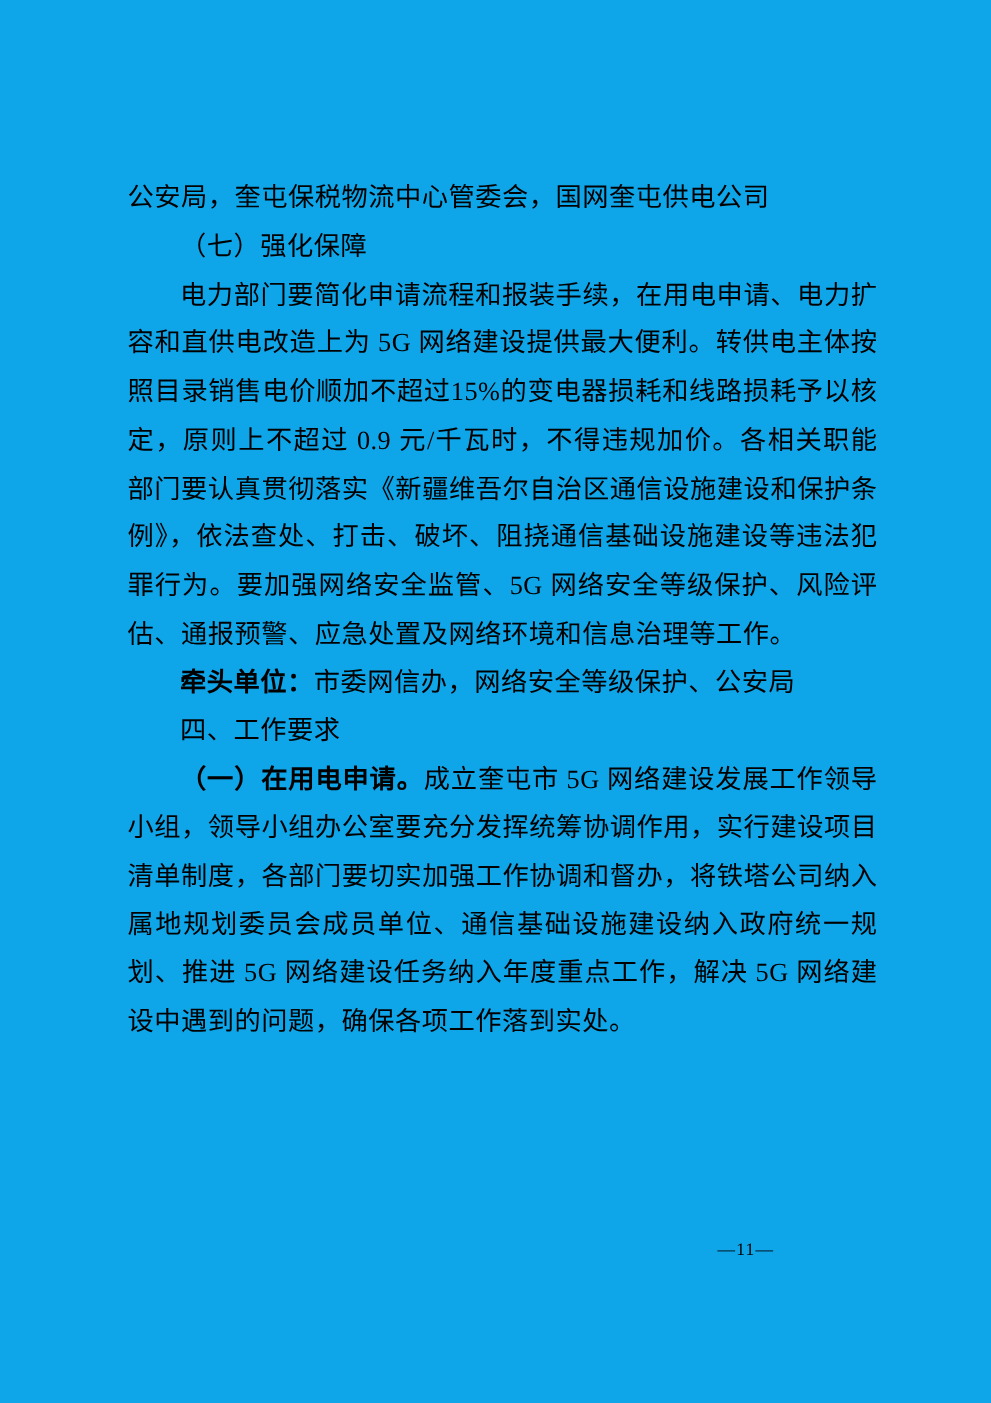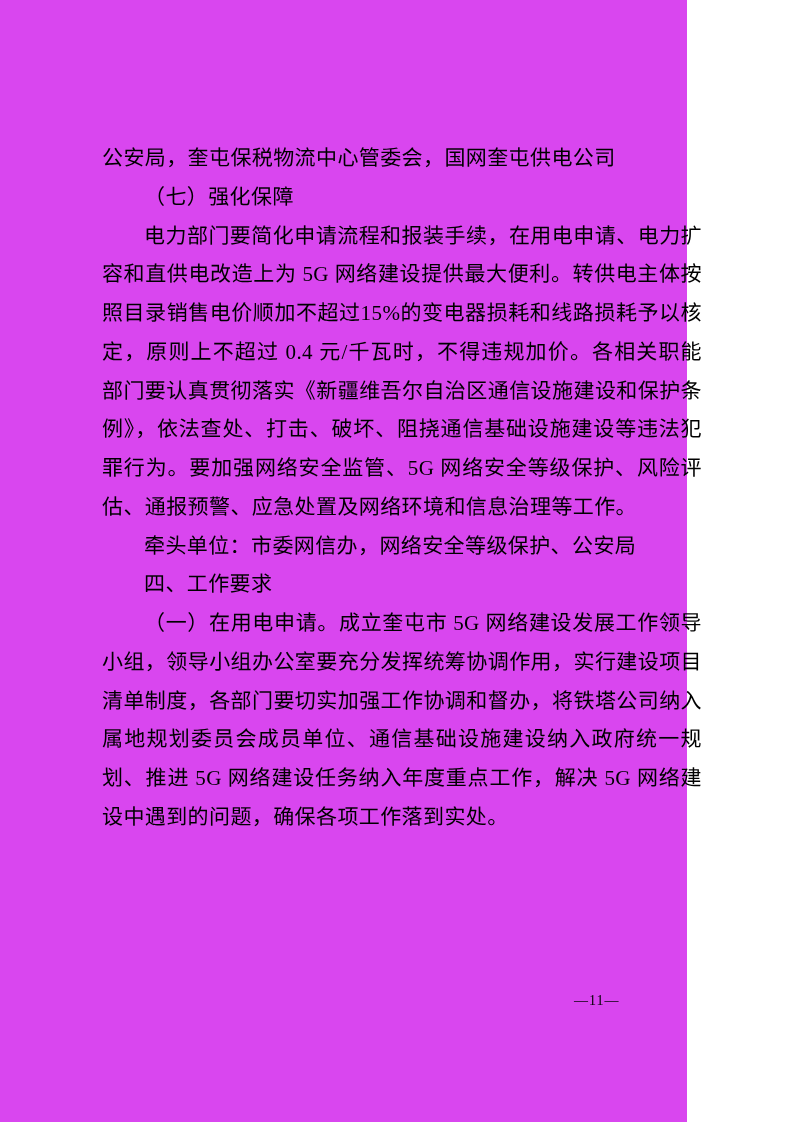--- a/index.html
+++ b/index.html
@@ -11,44 +11,44 @@
     height: 1122px;
     background: #ffffff;
     position: relative;
     font-family: "Liberation Serif", "DejaVu Serif", serif;
     color: #000000;
     overflow: hidden;
   }
   .page {
     position: absolute;
     left: 0; top: 0;
-    width: 687px;
+    width: 793px;
     height: 1122px;
-    background: #d946ef;
+    background: #0ea5e9;
   }
   .content {
     position: absolute;
     left: 102px;
     top: 139px;
     width: 600px;
   }
   .content p {
     margin: 0;
     padding: 0;
     font-size: 21px;
     line-height: 38.75px;
     letter-spacing: 0.4px;
     text-align: justify;
     word-break: break-all;
   }
   .indent {
     text-indent: 2em;
   }
   .bold {
-    font-weight: normal;
+    font-weight: bold;
   }
   .heading {
     font-weight: normal;
     text-align: left;
   }
   .kaiti {
     
     font-weight: normal;
     text-align: left;
   }
@@ -66,21 +66,21 @@
 <body>
 
 <div class="page">
 
   <div class="content">
 
     <p>公安局，奎屯保税物流中心管委会，国网奎屯供电公司</p>
 
     <p class="indent kaiti">（七）强化保障</p>
 
-    <p class="indent">电力部门要简化申请流程和报装手续，在用电申请、电力扩容和直供电改造上为 5G 网络建设提供最大便利。转供电主体按照目录销售电价顺加不超过15%的变电器损耗和线路损耗予以核定，原则上不超过 0.4 元/千瓦时，不得违规加价。各相关职能部门要认真贯彻落实《新疆维吾尔自治区通信设施建设和保护条例》，依法查处、打击、破坏、阻挠通信基础设施建设等违法犯罪行为。要加强网络安全监管、5G 网络安全等级保护、风险评估、通报预警、应急处置及网络环境和信息治理等工作。</p>
+    <p class="indent">电力部门要简化申请流程和报装手续，在用电申请、电力扩容和直供电改造上为 5G 网络建设提供最大便利。转供电主体按照目录销售电价顺加不超过15%的变电器损耗和线路损耗予以核定，原则上不超过 0.9 元/千瓦时，不得违规加价。各相关职能部门要认真贯彻落实《新疆维吾尔自治区通信设施建设和保护条例》，依法查处、打击、破坏、阻挠通信基础设施建设等违法犯罪行为。要加强网络安全监管、5G 网络安全等级保护、风险评估、通报预警、应急处置及网络环境和信息治理等工作。</p>
 
     <p class="indent"><span class="bold">牵头单位：</span><span>市委网信办，网络安全等级保护、公安局</span></p>
 
 
     <p class="indent heading">四、工作要求</p>
 
     <p class="indent"><span class="bold">（一）在用电申请。</span><span>成立奎屯市 5G 网络建设发展工作领导小组，领导小组办公室要充分发挥统筹协调作用，实行建设项目清单制度，各部门要切实加强工作协调和督办，将铁塔公司纳入属地规划委员会成员单位、通信基础设施建设纳入政府统一规划、推进 5G 网络建设任务纳入年度重点工作，解决 5G 网络建设中遇到的问题，确保各项工作落到实处。</span></p>
 
   </div>
 

